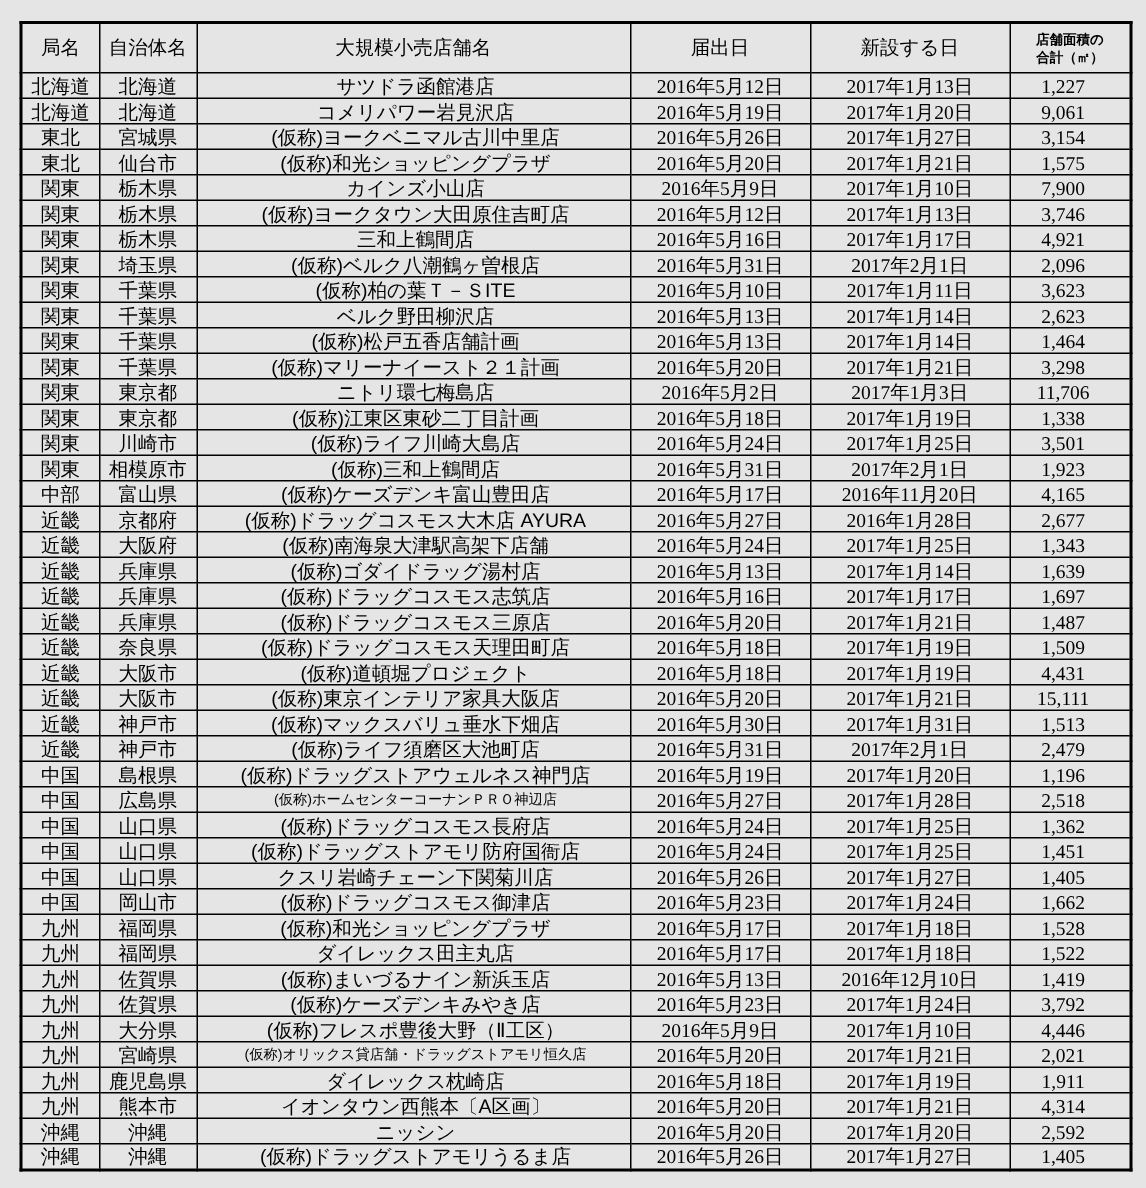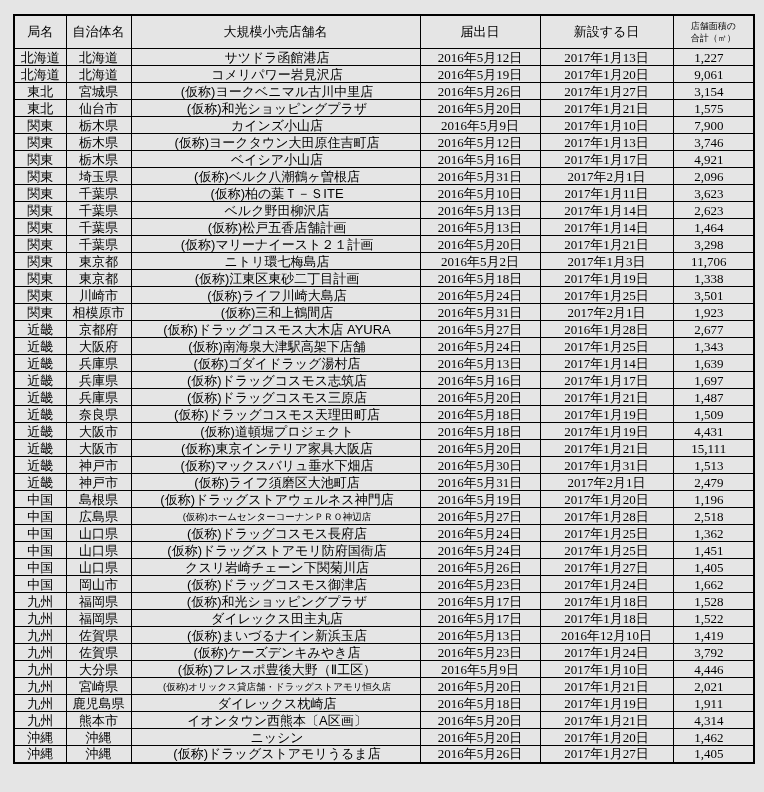--- a/index.html
+++ b/index.html
@@ -40,21 +40,21 @@
   }
   .notif-table thead th {
     height: 32px;
     font-size: 13px;
     font-weight: normal;
     text-align: center;
     font-family: "Liberation Sans", sans-serif;
   }
   .notif-table thead th.area-h {
     font-size: 9px;
-    font-weight: normal;
+    font-weight: bold;
     line-height: 1.35;
     white-space: pre-line;
   }
   .notif-table tbody tr { height: 17px; }
   .notif-table tbody td {
     font-size: 13px;
     line-height: 15px;
   }
   td.bureau, td.muni {
     text-align: center;
@@ -146,21 +146,21 @@
           <td class="bureau">関東</td>
           <td class="muni">栃木県</td>
           <td class="store">(仮称)ヨークタウン大田原住吉町店</td>
           <td class="date">2016年5月12日</td>
           <td class="date">2017年1月13日</td>
           <td class="area">3,746</td>
         </tr>
         <tr>
           <td class="bureau">関東</td>
           <td class="muni">栃木県</td>
-          <td class="store">ベイシア小山店</td>
+          <td class="store">三和上鶴間店</td>
           <td class="date">2016年5月16日</td>
           <td class="date">2017年1月17日</td>
           <td class="area">4,921</td>
         </tr>
         <tr>
           <td class="bureau">関東</td>
           <td class="muni">埼玉県</td>
           <td class="store">(仮称)ベルク八潮鶴ヶ曽根店</td>
           <td class="date">2016年5月31日</td>
           <td class="date">2017年2月1日</td>
@@ -224,20 +224,28 @@
         </tr>
         <tr>
           <td class="bureau">関東</td>
           <td class="muni">相模原市</td>
           <td class="store">(仮称)三和上鶴間店</td>
           <td class="date">2016年5月31日</td>
           <td class="date">2017年2月1日</td>
           <td class="area">1,923</td>
         </tr>
         <tr>
+          <td class="bureau">中部</td>
+          <td class="muni">富山県</td>
+          <td class="store">(仮称)ケーズデンキ富山豊田店</td>
+          <td class="date">2016年5月17日</td>
+          <td class="date">2016年11月20日</td>
+          <td class="area">4,165</td>
+        </tr>
+        <tr>
           <td class="bureau">近畿</td>
           <td class="muni">京都府</td>
           <td class="store">(仮称)ドラッグコスモス大木店 AYURA</td>
           <td class="date">2016年5月27日</td>
           <td class="date">2016年1月28日</td>
           <td class="area">2,677</td>
         </tr>
         <tr>
           <td class="bureau">近畿</td>
           <td class="muni">大阪府</td>
@@ -421,21 +429,21 @@
           <td class="date">2016年5月20日</td>
           <td class="date">2017年1月21日</td>
           <td class="area">4,314</td>
         </tr>
         <tr>
           <td class="bureau">沖縄</td>
           <td class="muni">沖縄</td>
           <td class="store">ニッシン</td>
           <td class="date">2016年5月20日</td>
           <td class="date">2017年1月20日</td>
-          <td class="area">1,462</td>
+          <td class="area">2,592</td>
         </tr>
         <tr>
           <td class="bureau">沖縄</td>
           <td class="muni">沖縄</td>
           <td class="store">(仮称)ドラッグストアモリうるま店</td>
           <td class="date">2016年5月26日</td>
           <td class="date">2017年1月27日</td>
           <td class="area">1,405</td>
         </tr>
       </tbody>

